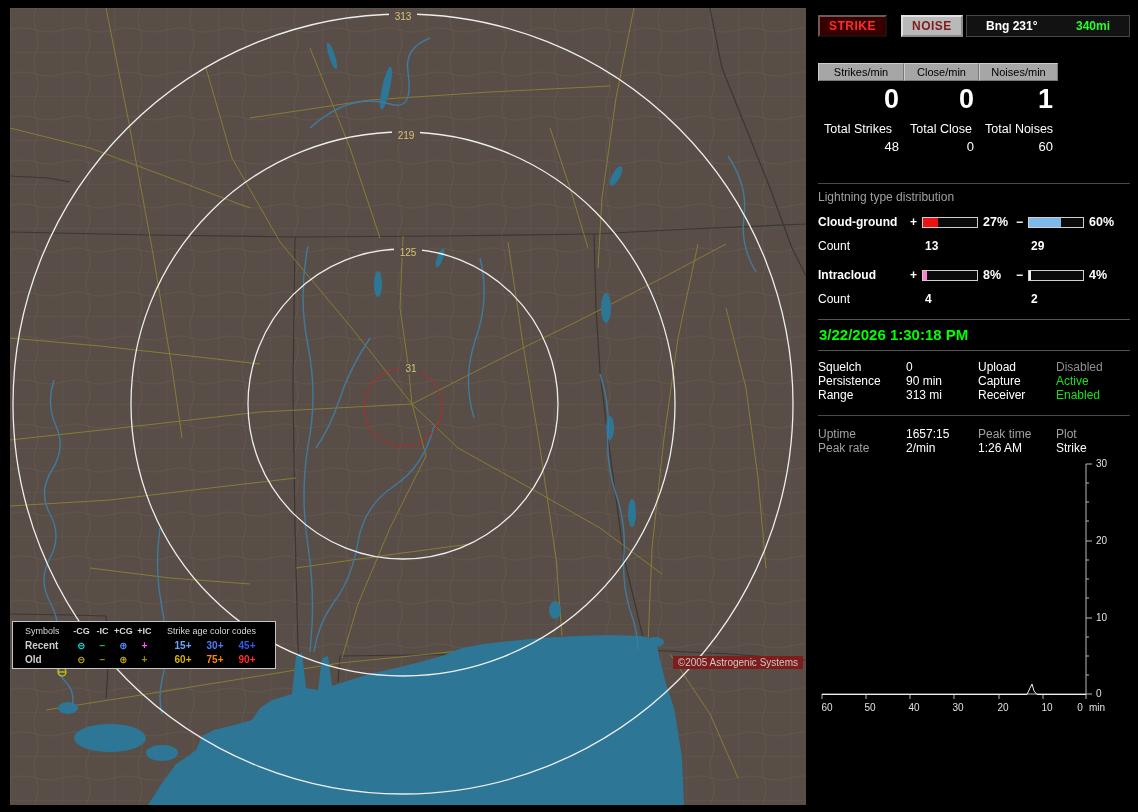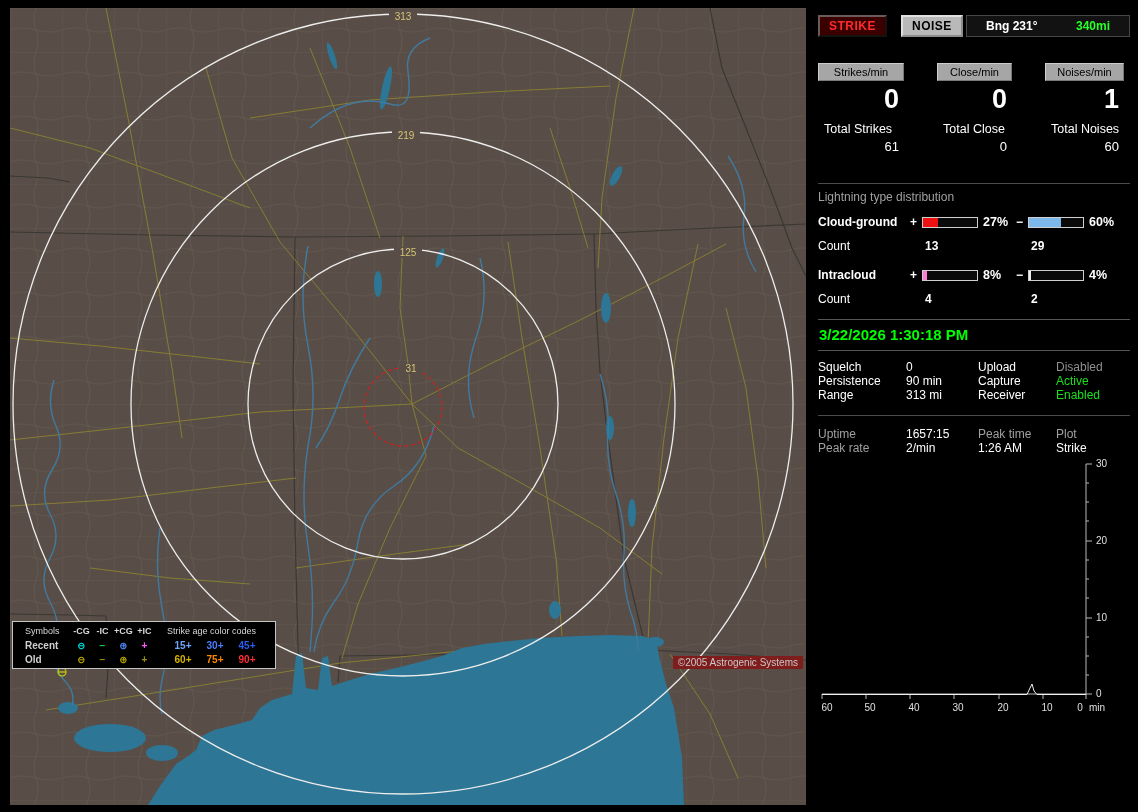--- a/index.html
+++ b/index.html
@@ -19,27 +19,27 @@
   .lg-h{font-size:9px;color:#d8d8d8;white-space:nowrap;}
   .lg-c{text-align:center;font-weight:bold;}
   .lg-age{grid-column:7/10;}
   .lg-l{color:#cfcfcf;font-weight:bold;}
 
   
   .panel{position:absolute;left:818px;top:0;width:312px;height:812px;color:#fff;font-size:12px;}
   .p-top{margin-top:15px;display:flex;align-items:center;height:22px;}
   .btn-strike{background:#3a0000;color:#ff2a2a;border:2px outset #6a5a5a;font-weight:bold;
     font-size:12px;padding:2px 9px;letter-spacing:.5px;font-family:inherit;cursor:pointer;}
-  .btn-noise{background:#b9b9b9;color:#000000;border:2px outset #e0e0e0;font-weight:bold;
+  .btn-noise{background:#b9b9b9;color:#7f1d1d;border:2px outset #e0e0e0;font-weight:bold;
     font-size:12px;padding:2px 9px;margin-left:14px;letter-spacing:.5px;font-family:inherit;cursor:pointer;}
   .bng-box{margin-left:auto;width:124px;display:flex;justify-content:space-between;align-items:center;
     background:#121212;border:1px solid #464646;padding:3px 19px;font-weight:bold;}
   .bng-rng{color:#2aff2a;}
 
-  .g3{display:grid;grid-template-columns:86px 75px 79px;column-gap:33px;}
+  .g3{display:grid;grid-template-columns:86px 75px 79px;}
   .rate-heads{margin-top:26px;}
   .rate-head{background:#a6a6a6;color:#000;font-size:11px;text-align:center;padding:2px 0;
     border:1px outset #cdcdcd;}
   .rate-nums{margin-top:4px;}
   .rate-num{font-size:27px;font-weight:bold;text-align:right;padding-right:5px;line-height:28px;}
   .rate-tlabels{margin-top:9px;}
   .rate-tlabel{padding-left:6px;font-size:12.5px;}
   .rate-tvals{margin-top:3px;}
   .rate-tval{text-align:right;padding-right:5px;font-size:13px;}
 
@@ -235,21 +235,21 @@
       <span class="rate-num">0</span>
       <span class="rate-num">0</span>
       <span class="rate-num">1</span>
     </div>
     <div class="g3 rate-tlabels">
       <span class="rate-tlabel">Total Strikes</span>
       <span class="rate-tlabel">Total Close</span>
       <span class="rate-tlabel">Total Noises</span>
     </div>
     <div class="g3 rate-tvals">
-      <span class="rate-tval">61</span>
+      <span class="rate-tval">48</span>
       <span class="rate-tval">0</span>
       <span class="rate-tval">60</span>
     </div>
 
     <div class="hr hr1"></div>
     <div class="dist-title">Lightning type distribution</div>
 
     <div class="g7 dist-row">
       <span class="dist-name">Cloud-ground</span>
       <span class="sign">+</span>

